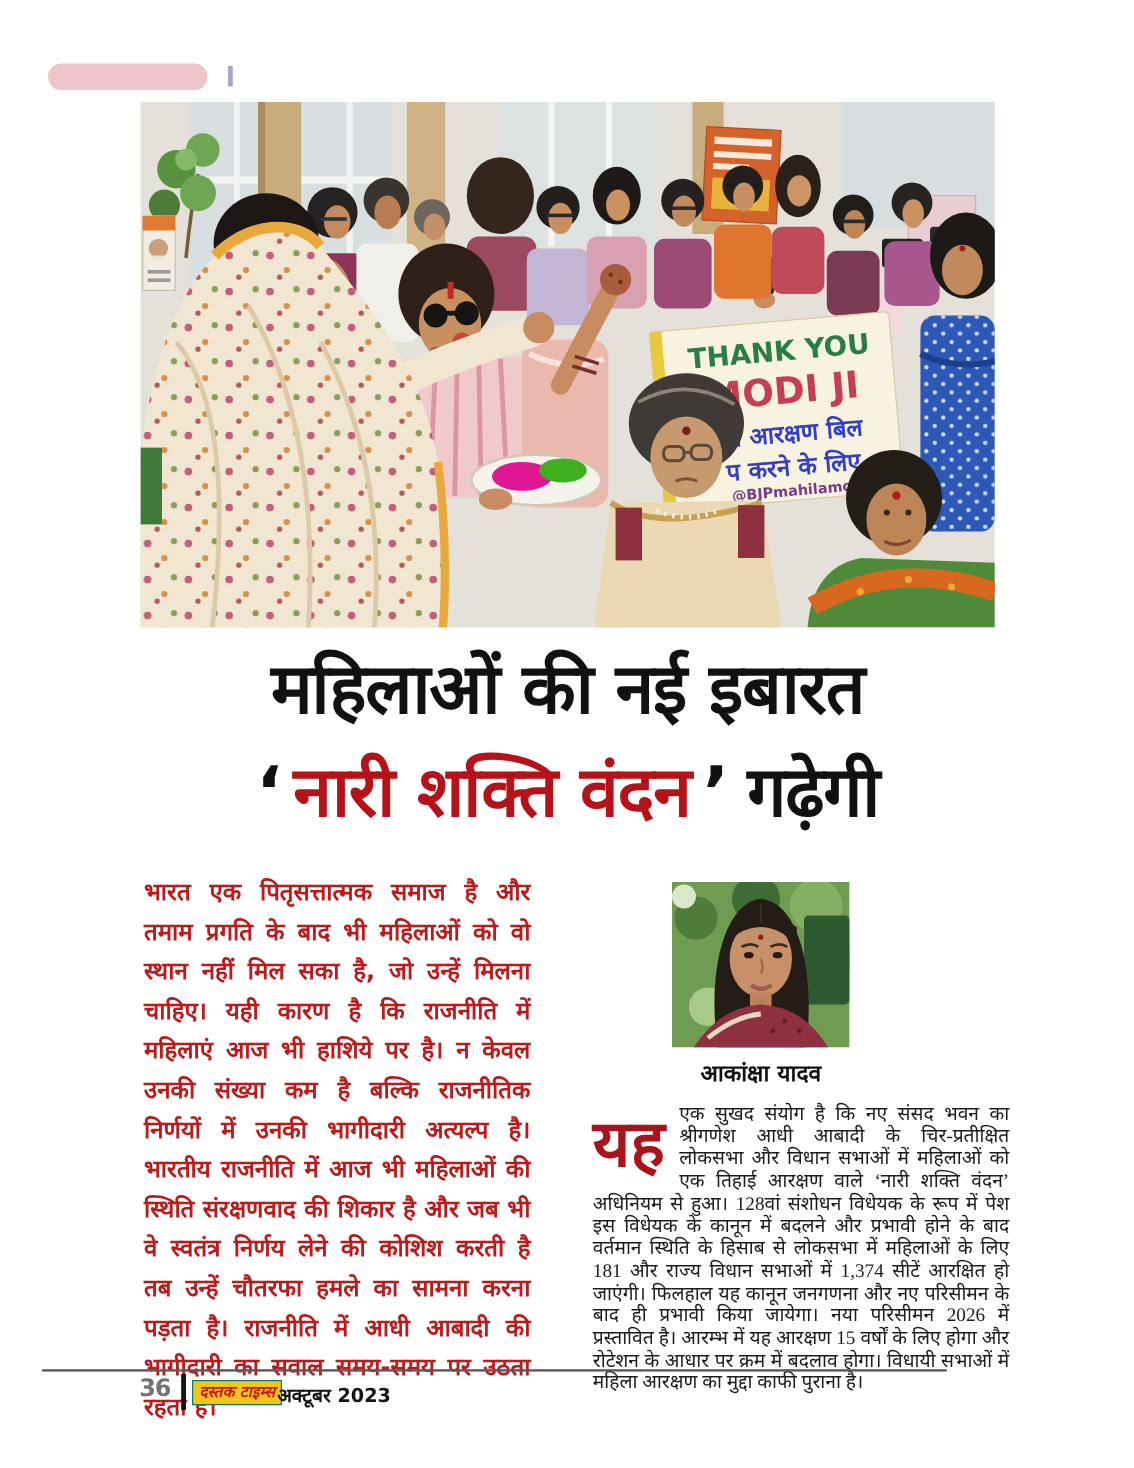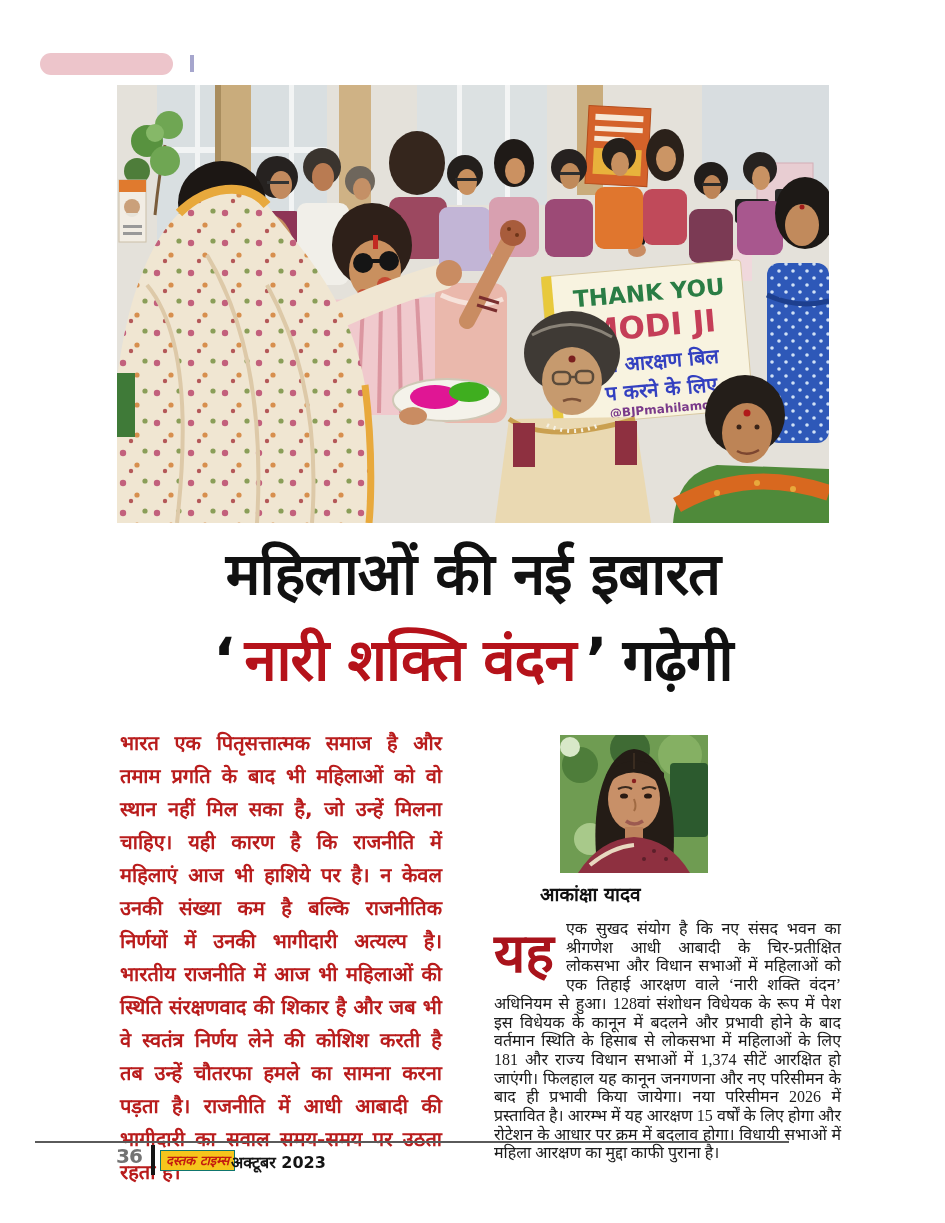--- a/index.html
+++ b/index.html
@@ -24,21 +24,21 @@
   .headline .tail{margin-left:16px;}
   
   .intro{
     left:120px;top:727px;width:322px;
     font-weight:bold;font-size:20px;line-height:33px;
     text-align:justify;color:#b91c1c;
   }
   
   .portrait{left:560px;top:735px;width:148px;height:138px;}
   .caption{
-    left:540px;top:881px;width:188px;
+    left:540px;top:881px;width:188px;text-align:center;
     font-weight:bold;font-size:19px;color:#111111;
   }
   
   .article{
     left:494px;top:920px;width:347px;
     font-family:"Liberation Serif", serif;
     font-size:16px;line-height:18.7px;text-align:justify;color:#1b1b1b;
   }
   .dropcap{
     float:left;

